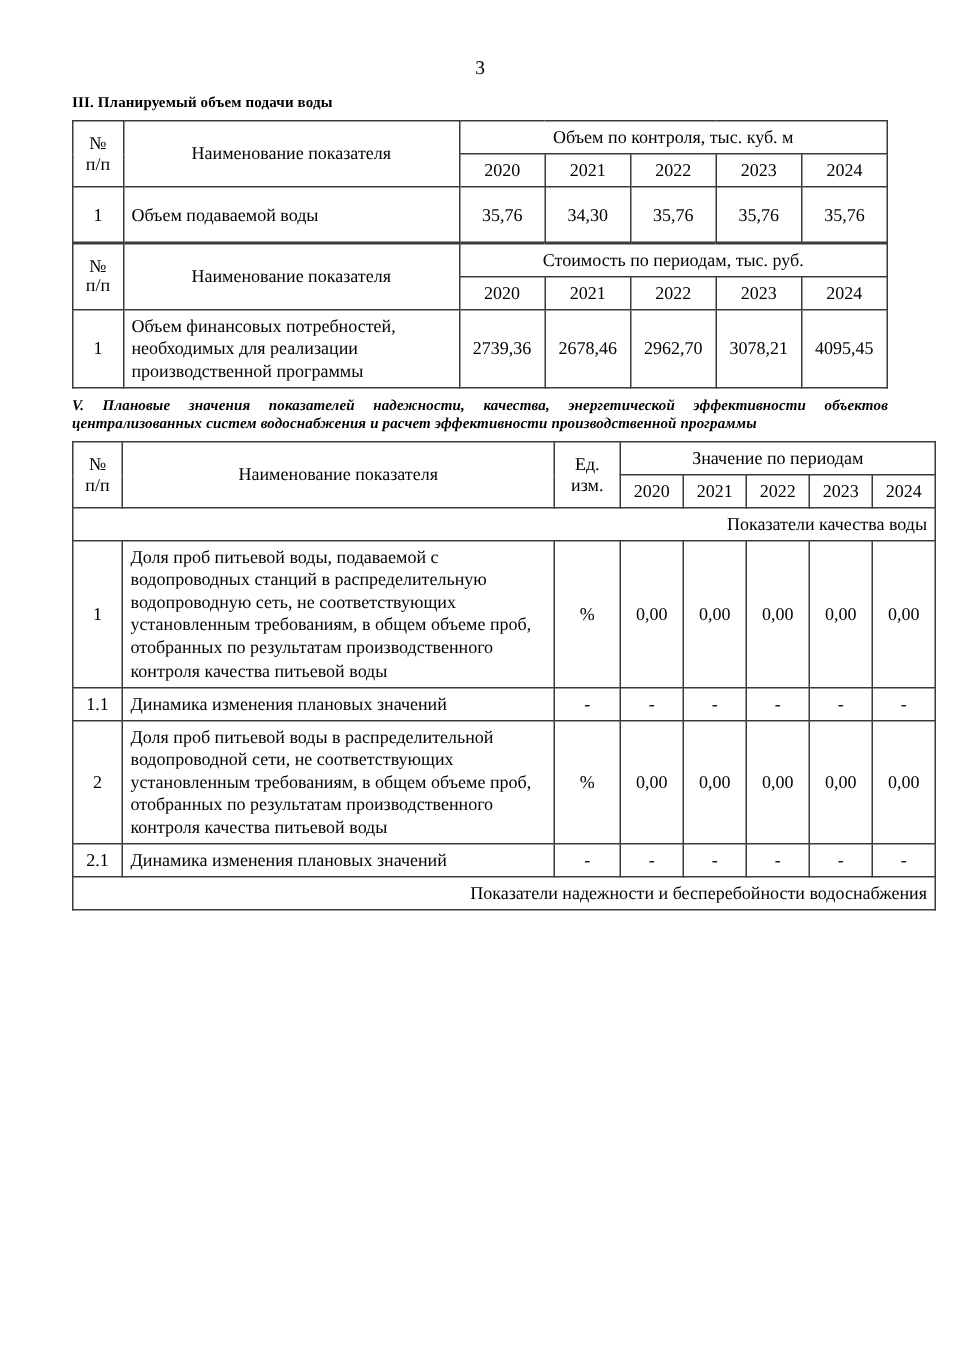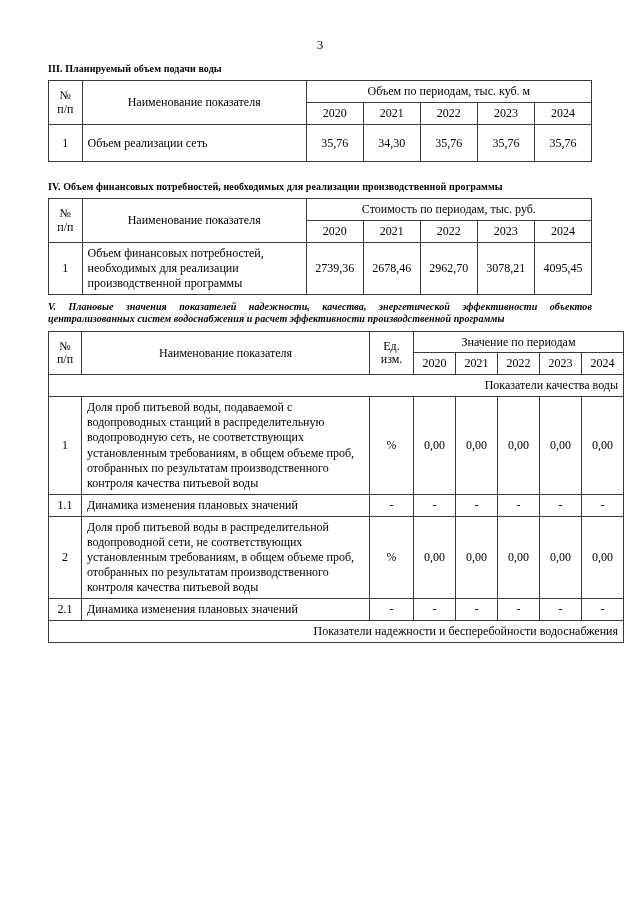--- a/index.html
+++ b/index.html
@@ -95,42 +95,41 @@
         <col class="col-year">
         <col class="col-year">
     </colgroup>
     <tbody>
       <tr>
         <td class="c-center np-cell" rowspan="2">
           <span>№</span><br>
           <span>п/п</span>
         </td>
         <td class="c-center" rowspan="2">Наименование показателя</td>
-        <td class="c-center" colspan="5">Объем по периодам, тыс. куб. м</td>
+        <td class="c-center" colspan="5">Объем по контроля, тыс. куб. м</td>
       </tr>
       <tr>
         <td class="c-center">2020</td>
         <td class="c-center">2021</td>
         <td class="c-center">2022</td>
         <td class="c-center">2023</td>
         <td class="c-center">2024</td>
       </tr>
       <tr class="tall-row">
         <td class="c-center">1</td>
-        <td class="c-left">Объем реализации сеть</td>
+        <td class="c-left">Объем подаваемой воды</td>
         <td class="c-center">35,76</td>
         <td class="c-center">34,30</td>
         <td class="c-center">35,76</td>
         <td class="c-center">35,76</td>
         <td class="c-center">35,76</td>
       </tr>
     </tbody>
   </table>
 
-  <div class="section-heading heading-iv">IV. Объем финансовых потребностей, необходимых для реализации производственной программы</div>
 
   <table class="doc">
     <colgroup>
       <col class="col-np">
         <col class="col-name">
       <col class="col-year">
         <col class="col-year">
         <col class="col-year">
         <col class="col-year">
         <col class="col-year">

